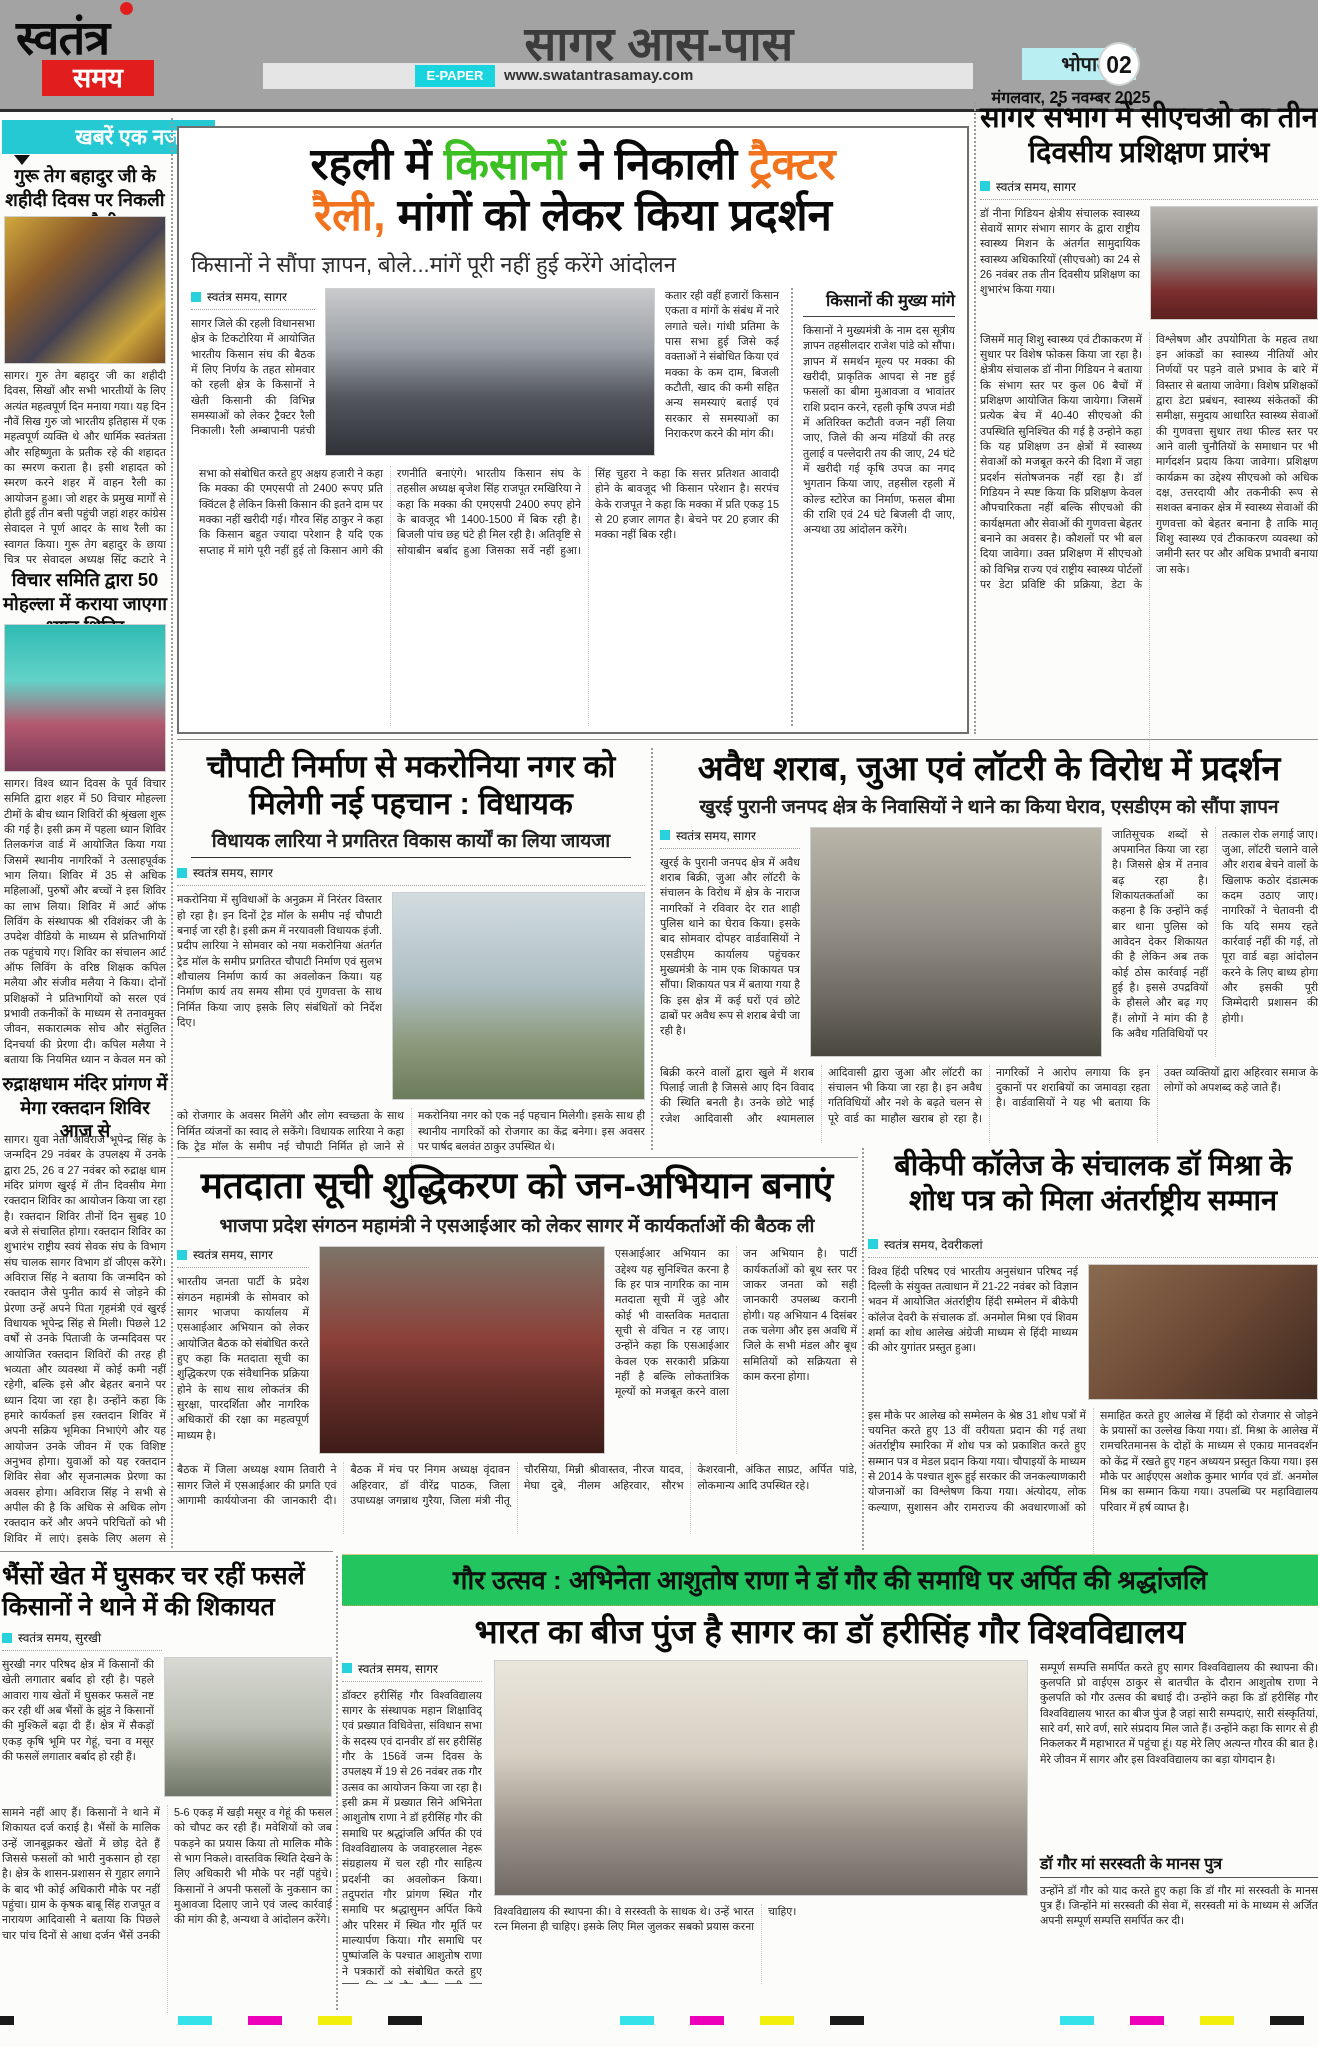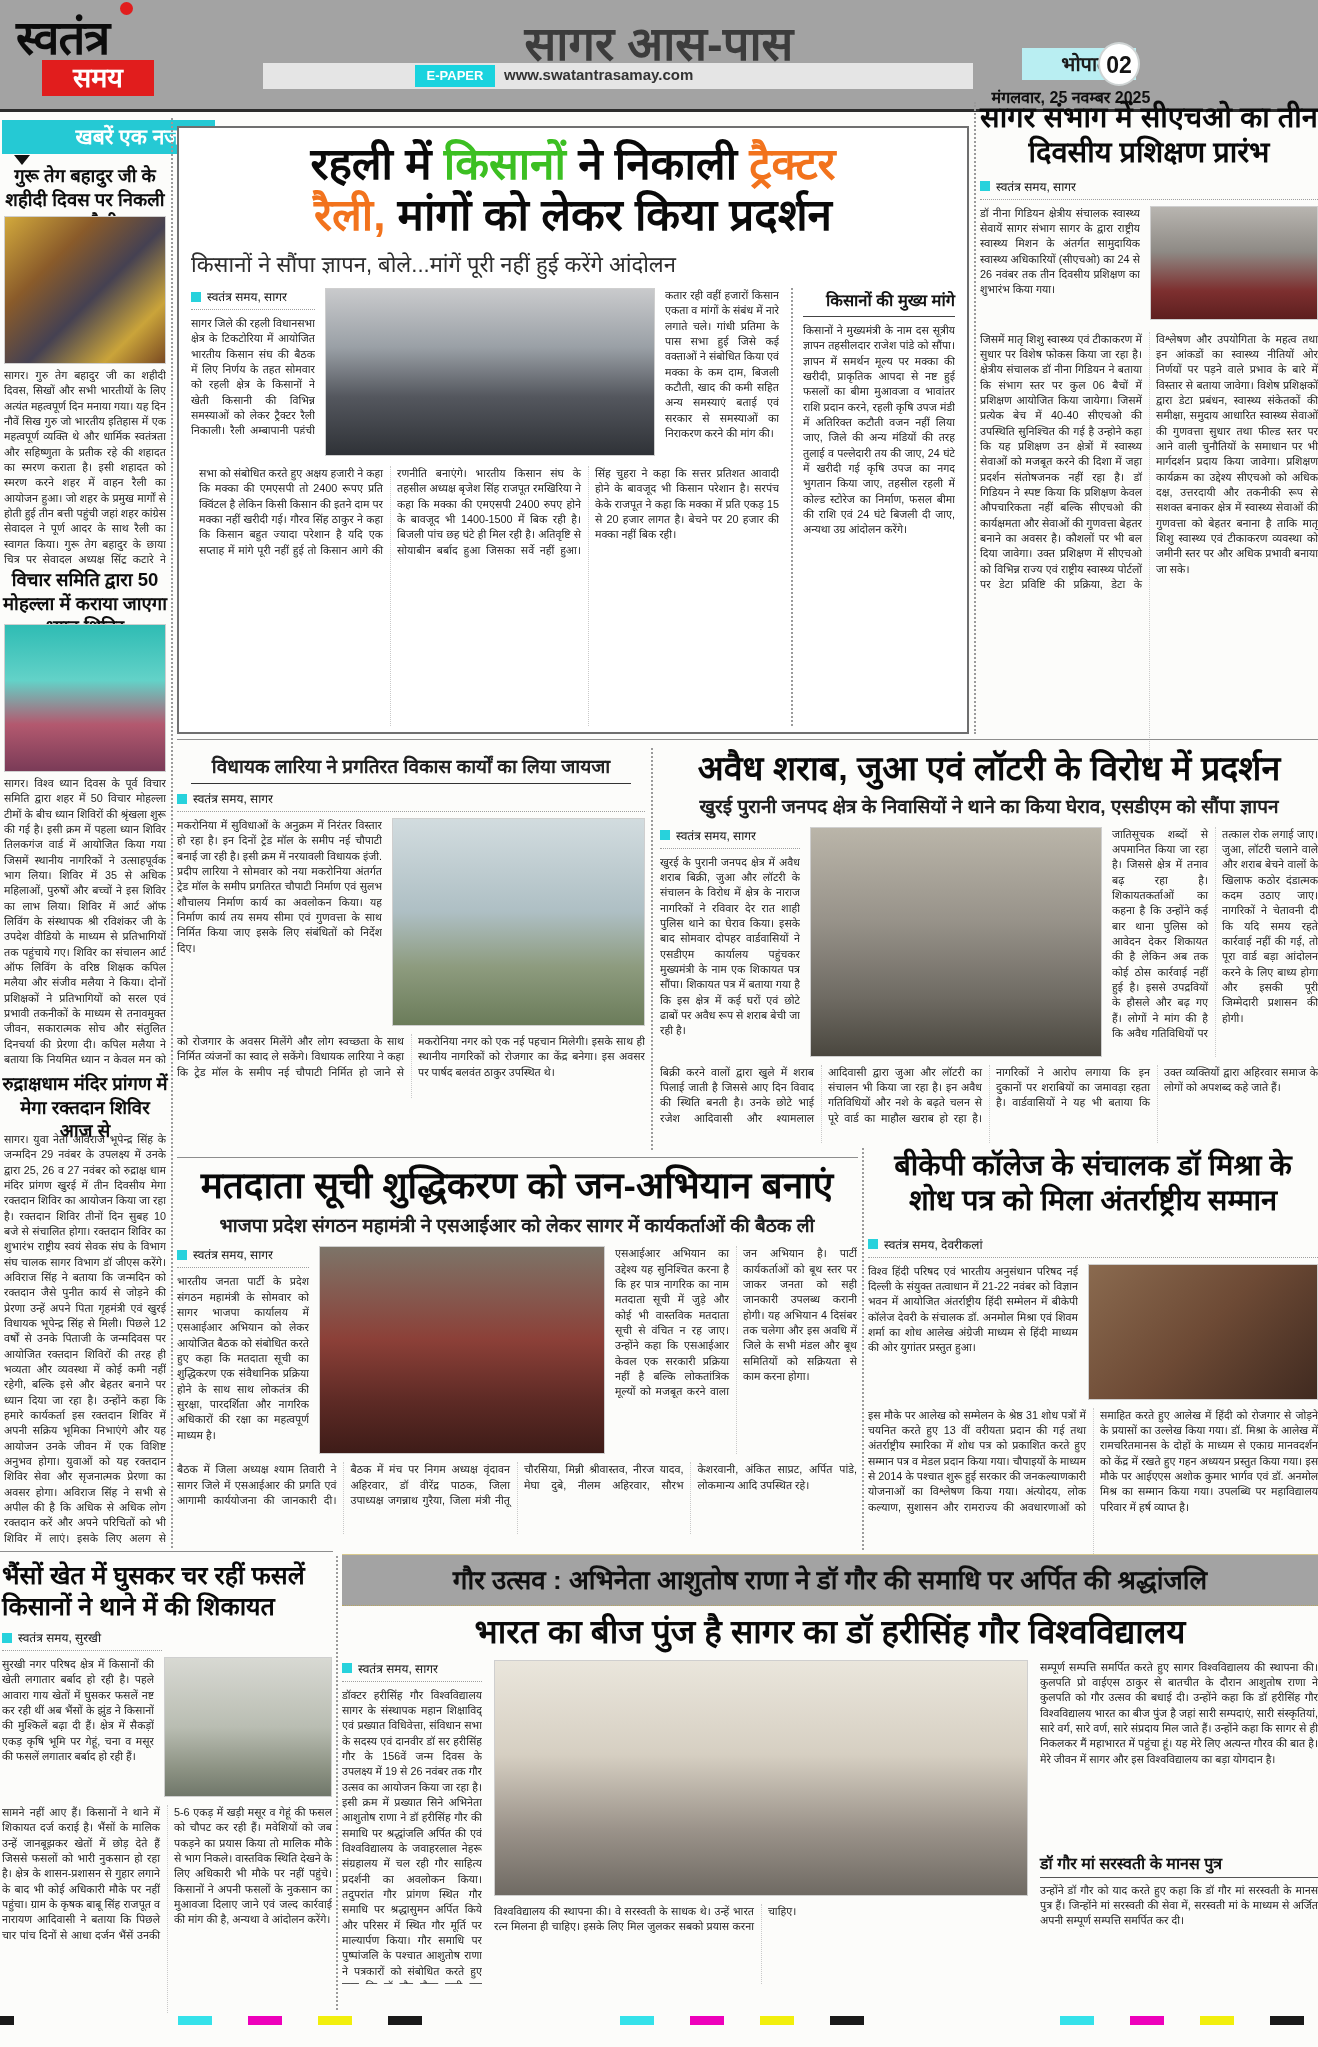--- a/index.html
+++ b/index.html
@@ -70,21 +70,21 @@
   .p-dhyan{background:linear-gradient(180deg,#2fbcb4 0%,#63d2c8 38%,#b3596f 68%,#7a3b57 100%);}
   .p-tractor{background:linear-gradient(180deg,#c9cacc 0%,#9aa0a6 35%,#54575e 65%,#2f3237 100%);}
   .p-cho{background:linear-gradient(180deg,#b8b5b0 0%,#8e8a85 40%,#7d2f2f 75%,#5d1f1f 100%);}
   .p-chaupati{background:linear-gradient(180deg,#d2dcdf 0%,#aebfc4 45%,#8d9b7e 72%,#6b7c5a 100%);}
   .p-avaidh{background:linear-gradient(180deg,#bab5a9 0%,#98938a 40%,#6e6a62 75%,#4a473f 100%);}
   .p-matdata{background:linear-gradient(180deg,#7d7468 0%,#8c4038 45%,#5d2a25 75%,#3e1c18 100%);}
   .p-bkp{background:linear-gradient(135deg,#8a6a4f 0%,#6d4a35 50%,#402a20 100%);}
   .p-bhainso{background:linear-gradient(180deg,#d8d9d3 0%,#b9bdb2 50%,#8d9384 80%,#70776a 100%);}
   .p-gaur{background:linear-gradient(180deg,#eae6dc 0%,#d6cfc2 40%,#9b938a 72%,#6f6a63 100%);}
 
-  .kicker{background:#a3a3a3;border-top:1px solid #d8c98c;border-bottom:1px dotted #b9a75f;
+  .kicker{background:#22c55e;border-top:1px solid #d8c98c;border-bottom:1px dotted #b9a75f;
           font-size:26px;font-weight:800;text-align:center;line-height:50px;color:#101010;height:50px;}
   .subhl{font-size:16px;font-weight:800;border-bottom:1px solid #555;padding-bottom:3px;margin:6px 0 5px;}
 
   
   .regrow{left:0;top:2016px;width:1318px;height:12px;}
   .reg{position:absolute;top:0;width:34px;height:9px;}
   .rc{background:#35e2ea;} .rm{background:#ee00bb;} .ry{background:#f2ef0c;} .rk{background:#1a1a1a;}
 </style>
 </head>
 <body>
@@ -155,20 +155,21 @@
       <div class="body" style="flex:1;">डॉ नीना गिडियन क्षेत्रीय संचालक स्वास्थ्य सेवायें सागर संभाग सागर के द्वारा राष्ट्रीय स्वास्थ्य मिशन के अंतर्गत सामुदायिक स्वास्थ्य अधिकारियों (सीएचओ) का 24 से 26 नवंबर तक तीन दिवसीय प्रशिक्षण का शुभारंभ किया गया।</div>
       <div class="photo p-cho" style="width:168px;height:114px;flex:0 0 auto;"></div>
     </div>
     <div class="body cols2" style="margin-top:8px;height:448px;">जिसमें मातृ शिशु स्वास्थ्य एवं टीकाकरण में सुधार पर विशेष फोकस किया जा रहा है। क्षेत्रीय संचालक डॉ नीना गिडियन ने बताया कि संभाग स्तर पर कुल 06 बैचों में प्रशिक्षण आयोजित किया जायेगा। जिसमें प्रत्येक बेच में 40-40 सीएचओ की उपस्थिति सुनिश्चित की गई है उन्होने कहा कि यह प्रशिक्षण उन क्षेत्रों में स्वास्थ्य सेवाओं को मजबूत करने की दिशा में जहा प्रदर्शन संतोषजनक नहीं रहा है। डॉ गिडियन ने स्पष्ट किया कि प्रशिक्षण केवल औपचारिकता नहीं बल्कि सीएचओ की कार्यक्षमता और सेवाओं की गुणवत्ता बेहतर बनाने का अवसर है। कौशलों पर भी बल दिया जावेगा। उक्त प्रशिक्षण में सीएचओ को विभिन्न राज्य एवं राष्ट्रीय स्वास्थ्य पोर्टलों पर डेटा प्रविष्टि की प्रक्रिया, डेटा के विश्लेषण और उपयोगिता के महत्व तथा इन आंकडों का स्वास्थ्य नीतियों ओर निर्णयों पर पड़ने वाले प्रभाव के बारे में विस्तार से बताया जावेगा। विशेष प्रशिक्षकों द्वारा डेटा प्रबंधन, स्वास्थ्य संकेतकों की समीक्षा, समुदाय आधारित स्वास्थ्य सेवाओं की गुणवत्ता सुधार तथा फील्ड स्तर पर आने वाली चुनौतियों के समाधान पर भी मार्गदर्शन प्रदाय किया जावेगा। प्रशिक्षण कार्यक्रम का उद्देश्य सीएचओ को अधिक दक्ष, उत्तरदायी और तकनीकी रूप से सशक्त बनाकर क्षेत्र में स्वास्थ्य सेवाओं की गुणवत्ता को बेहतर बनाना है ताकि मातृ शिशु स्वास्थ्य एवं टीकाकरण व्यवस्था को जमीनी स्तर पर और अधिक प्रभावी बनाया जा सके।</div>
   </div>
   <div class="abs dotsep" style="left:974px;top:102px;height:632px;"></div>
 
   <div class="abs hrule" style="left:177px;top:739px;width:1141px;"></div>
 
   <div class="abs" style="left:177px;top:748px;width:468px;height:404px;">
+    <div class="hl-lg" style="font-size:31px;">चौपाटी निर्माण से मकरोनिया नगर को मिलेगी नई पहचान : विधायक</div>
     <div class="subhead" style="font-size:19px;border-bottom:1.5px solid #333;padding-bottom:4px;margin:5px 14px 6px;">विधायक लारिया ने प्रगतिरत विकास कार्यों का लिया जायजा</div>
     <div class="byline">
         <span class="sq"></span>
         <span>स्वतंत्र समय, सागर</span>
       </div>
     <div style="display:flex;gap:10px;height:208px;">
       <div class="body" style="width:205px;flex:0 0 auto;">मकरोनिया में सुविधाओं के अनुक्रम में निरंतर विस्तार हो रहा है। इन दिनों ट्रेड मॉल के समीप नई चौपाटी बनाई जा रही है। इसी क्रम में नरयावली विधायक इंजी. प्रदीप लारिया ने सोमवार को नया मकरोनिया अंतर्गत ट्रेड मॉल के समीप प्रगतिरत चौपाटी निर्माण एवं सुलभ शौचालय निर्माण कार्य का अवलोकन किया। यह निर्माण कार्य तय समय सीमा एवं गुणवत्ता के साथ निर्मित किया जाए इसके लिए संबंधितों को निर्देश दिए।</div>
       <div class="photo p-chaupati" style="flex:1;height:208px;"></div>
     </div>
     <div class="body cols2" style="margin-top:8px;height:64px;">को रोजगार के अवसर मिलेंगे और लोग स्वच्छता के साथ निर्मित व्यंजनों का स्वाद ले सकेंगे। विधायक लारिया ने कहा कि ट्रेड मॉल के समीप नई चौपाटी निर्मित हो जाने से मकरोनिया नगर को एक नई पहचान मिलेगी। इसके साथ ही स्थानीय नागरिकों को रोजगार का केंद्र बनेगा। इस अवसर पर पार्षद बलवंत ठाकुर उपस्थित थे।</div>

